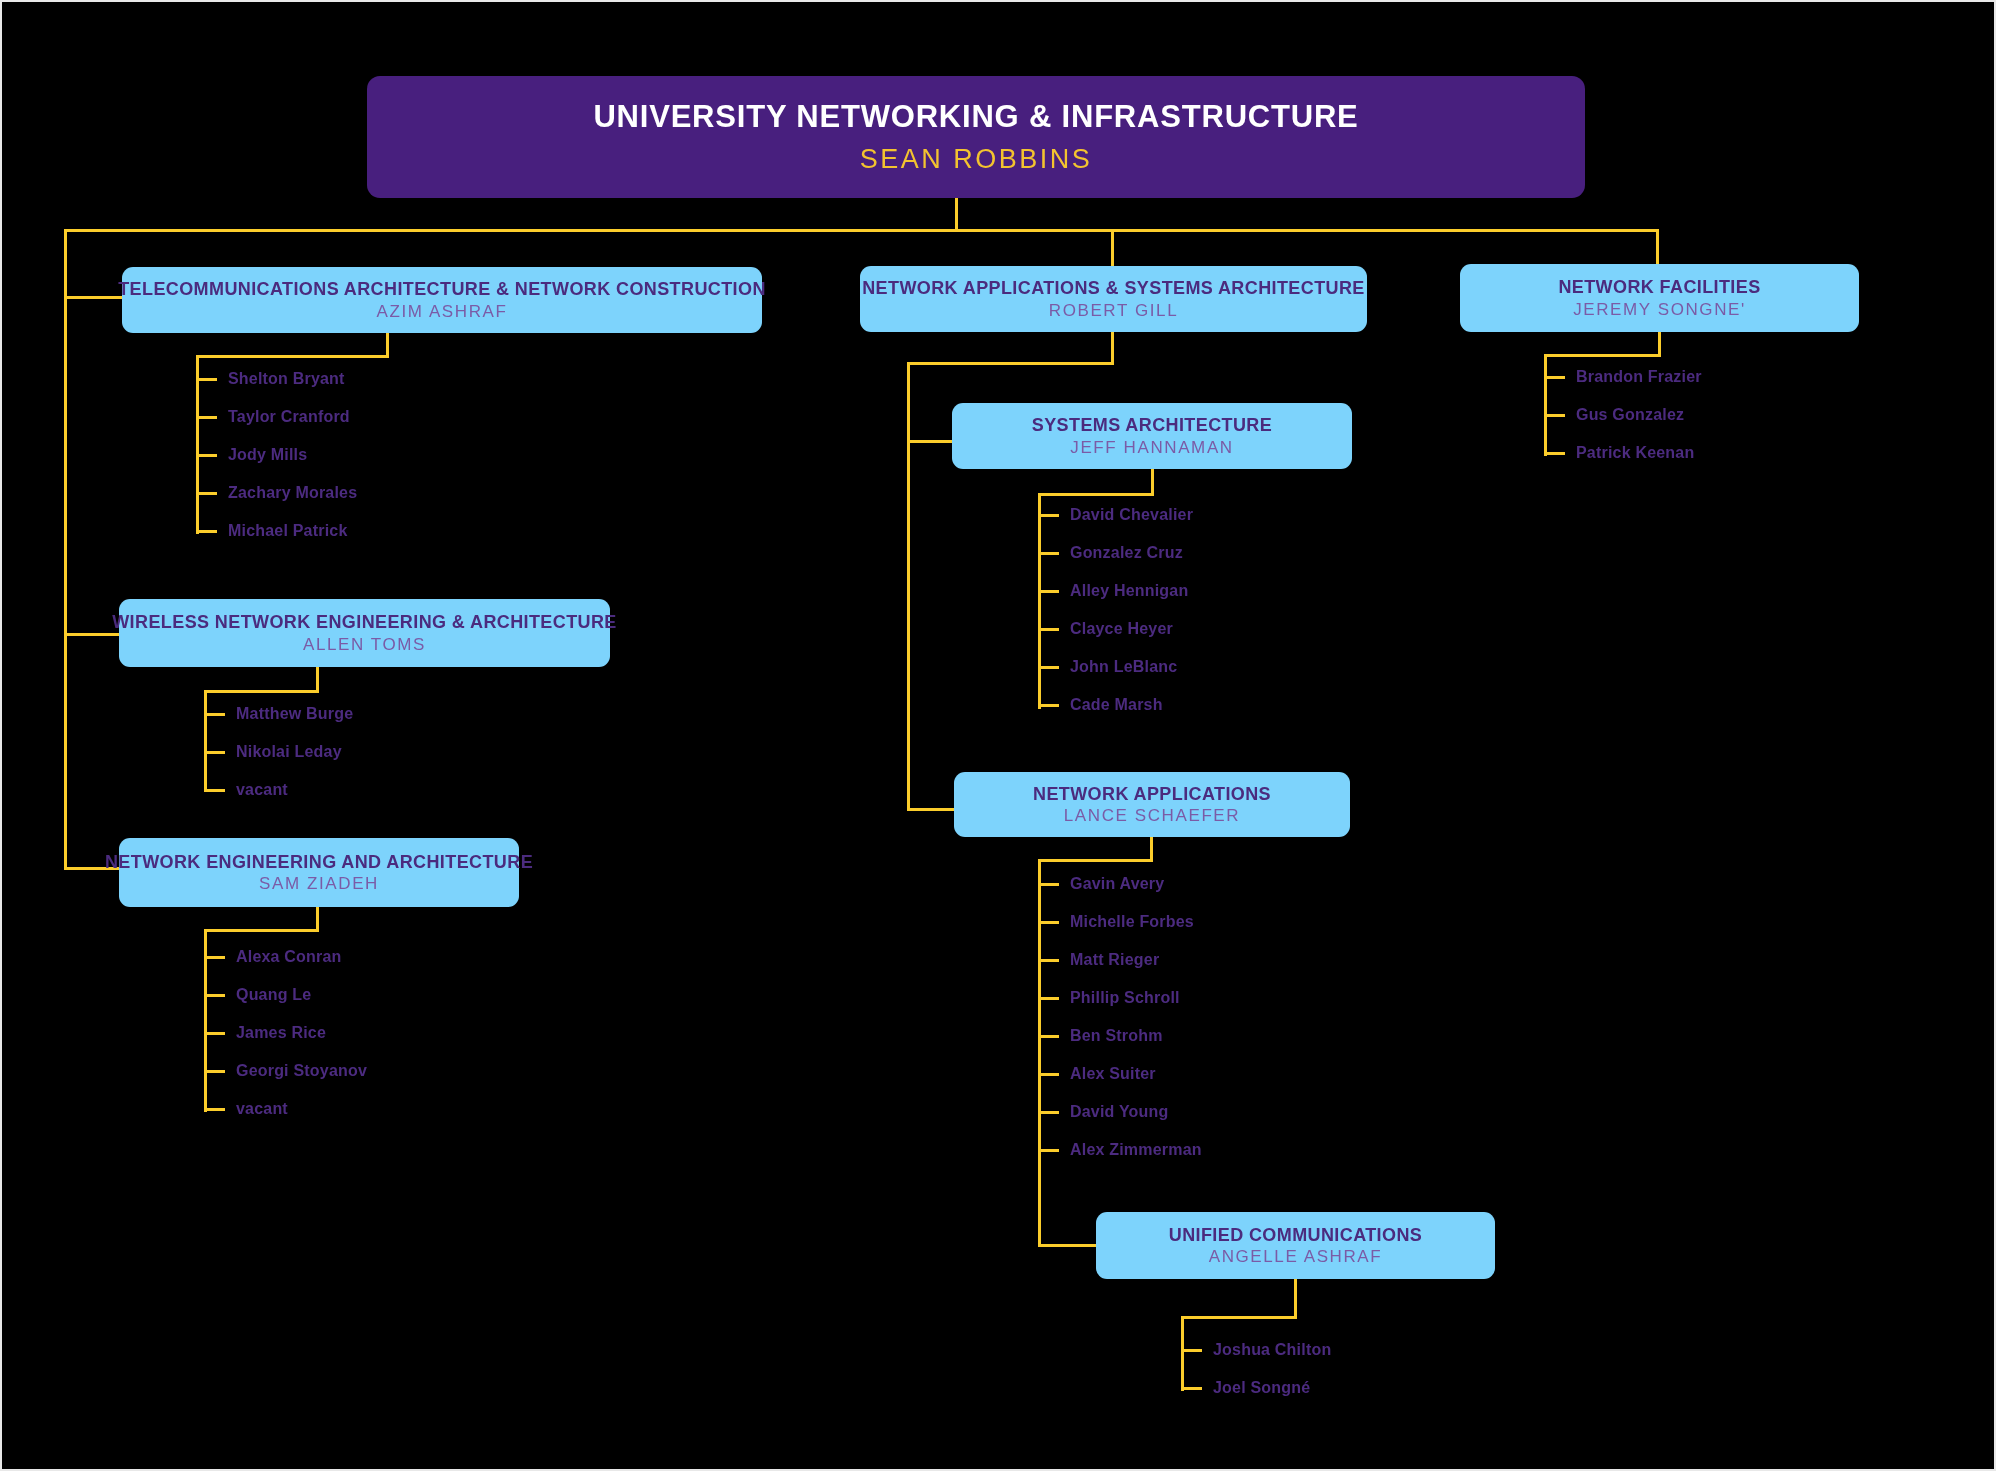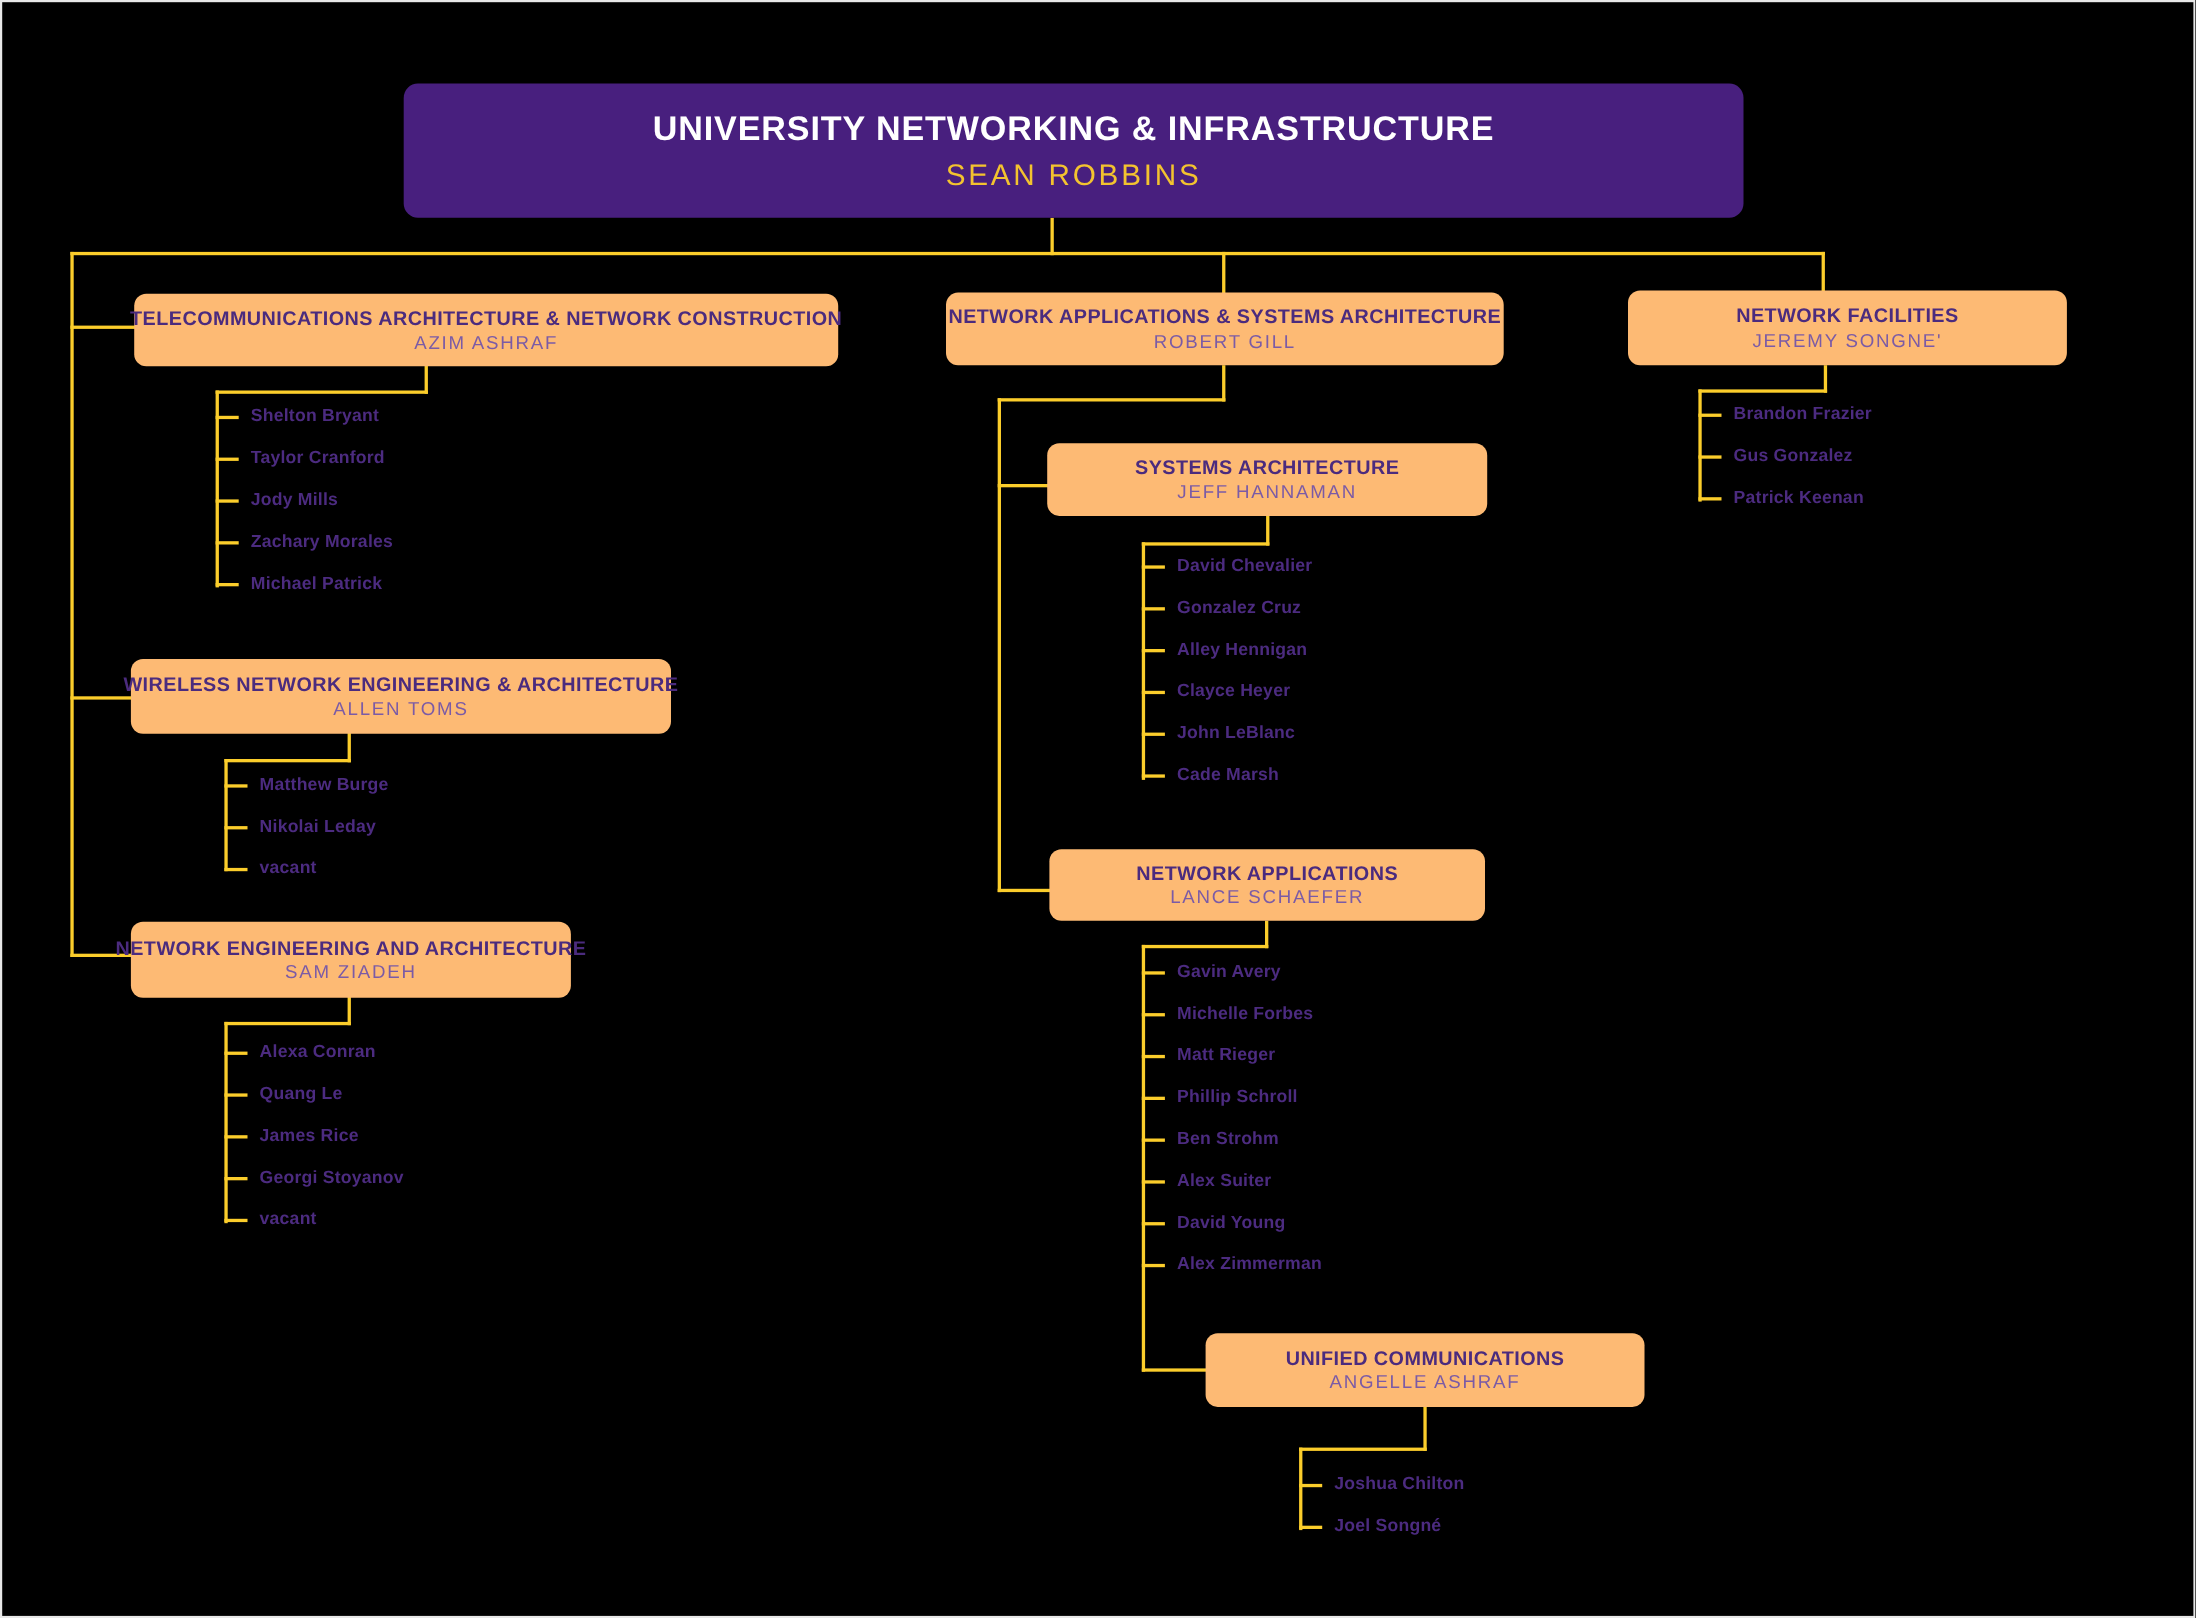--- a/index.html
+++ b/index.html
@@ -8,21 +8,21 @@
     width:1996px;height:1471px;
     background:#000;
     box-sizing:border-box;
     border:2px solid #e8e8e8;
     font-family:"Liberation Sans", sans-serif;
     overflow:hidden;
   }
   
   .org-box{
     position:absolute;
-    background:#fdba74;
+    background:#7dd3fc;
     border-radius:11px;
     display:flex;flex-direction:column;
     align-items:center;justify-content:center;
     text-align:center;
     line-height:1.25;
     z-index:2;
   }
   .org-box .dept-title{
     color:#4B2B7E;font-weight:700;font-size:18px;letter-spacing:.4px;
     white-space:nowrap;
@@ -138,21 +138,21 @@
   <div class="org-box" style="left:952px;top:770px;width:396px;height:65px;">
     <div class="dept-title">NETWORK APPLICATIONS</div>
     <div class="dept-manager">LANCE SCHAEFER</div>
   </div>
 
   <div class="org-box" style="left:1094px;top:1210px;width:399px;height:67px;">
     <div class="dept-title">UNIFIED COMMUNICATIONS</div>
     <div class="dept-manager">ANGELLE ASHRAF</div>
   </div>
 
-  <div class="org-box" style="left:1458px;top:262px;width:399px;height:68px;margin-left:20px;">
+  <div class="org-box" style="left:1458px;top:262px;width:399px;height:68px;">
     <div class="dept-title">NETWORK FACILITIES</div>
     <div class="dept-manager">JEREMY SONGNE'</div>
   </div>
 
   <div class="staff-list" style="left:194px;top:358px;">
       <div class="staff-row">
         <span class="staff-stub"></span>
         <span class="staff-name">Shelton Bryant</span>
       </div>
       <div class="staff-row">

